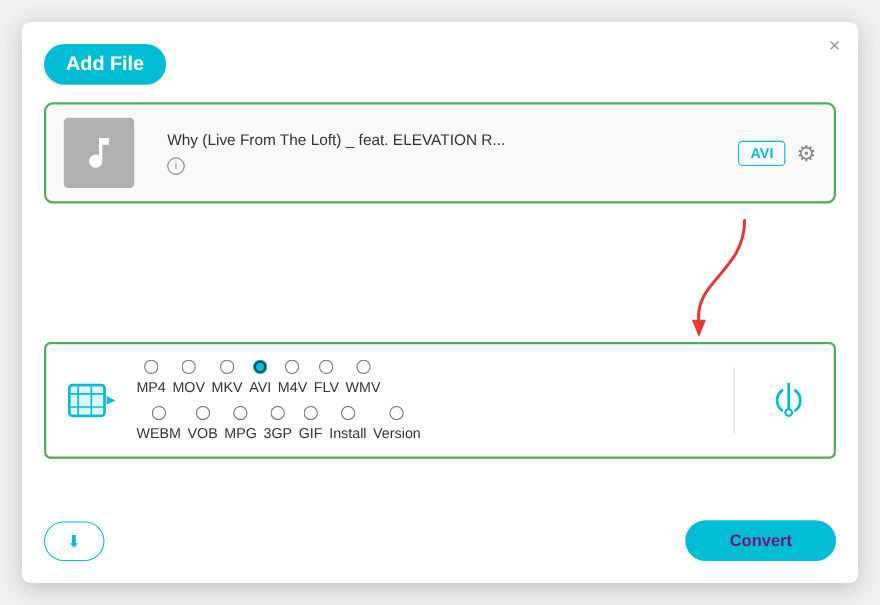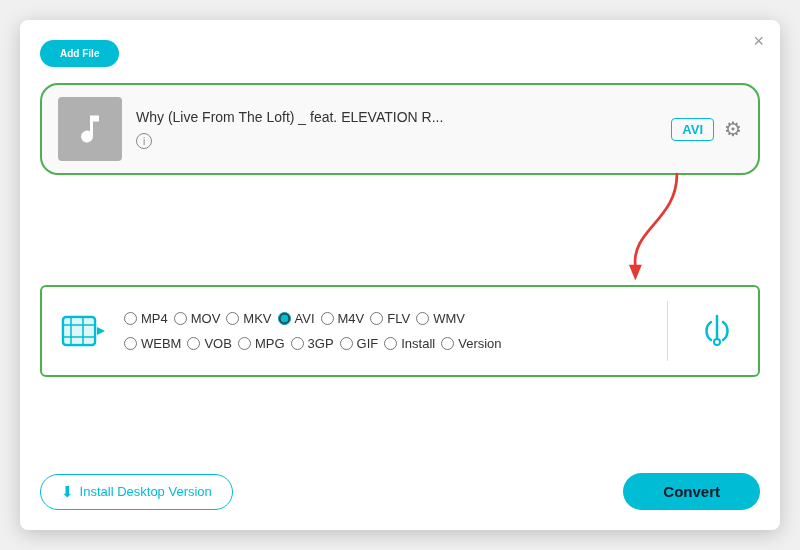--- a/index.html
+++ b/index.html
@@ -31,34 +31,35 @@
       background: none;
       border: none;
       line-height: 1;
     }
     .add-file-btn {
       background: #00bcd4;
       color: white;
       border: none;
       border-radius: 20px;
       padding: 8px 20px;
-      font-size: 10px;
+      font-size: 18px;
       cursor: pointer;
       font-weight: bold;
       margin-bottom: 16px;
       display: inline-block;
     }
     .file-item {
       border: 2px solid #4caf50;
-      border-radius: 18px;
+      border-radius: 8px;
       padding: 12px 16px;
       display: flex;
       align-items: center;
-      gap: 14px;
+      gap: 30px;
       background: #f9f9f9;
+      margin-bottom: 16px;
     }
     .file-thumb {
       width: 64px;
       height: 64px;
       background: #b0b0b0;
       border-radius: 4px;
       display: flex;
       align-items: center;
       justify-content: center;
       flex-shrink: 0;
@@ -140,20 +141,21 @@
       justify-content: center;
       flex-shrink: 0;
     }
     .format-option {
       display: flex;
       align-items: center;
       gap: 4px;
       font-size: 13px;
       color: #333;
       white-space: nowrap;
+      flex-direction: column;
     }
     .format-option input[type="radio"] {
       accent-color: #00bcd4;
       cursor: pointer;
       width: 13px;
       height: 13px;
     }
     .audio-icon-box {
       width: 50px;
       height: 50px;
@@ -181,21 +183,21 @@
       border-radius: 20px;
       padding: 8px 20px;
       font-size: 13px;
       cursor: pointer;
       display: flex;
       align-items: center;
       gap: 6px;
     }
     .convert-btn {
       background: #00bcd4;
-      color: #0f172a;
+      color: #701a75;
       border: none;
       border-radius: 20px;
       padding: 10px 40px;
       font-size: 15px;
       font-weight: bold;
       cursor: pointer;
     }
 
     .divider-line {
       width: 1px;
@@ -330,18 +332,17 @@
         <circle cx="19" cy="30" r="4" fill="#00bcd4"></circle>
         <circle cx="19" cy="30" r="2" fill="white"></circle>
       </svg>
     </div>
   </div>
 
   
   <div class="bottom-bar">
     <button class="install-btn">
       <span style="font-size:15px;">⬇</span>
-      <span>Install Desktop Version</span>
     </button>
     <button class="convert-btn">Convert</button>
   </div>
 
 </div>
 
 </body></html>

